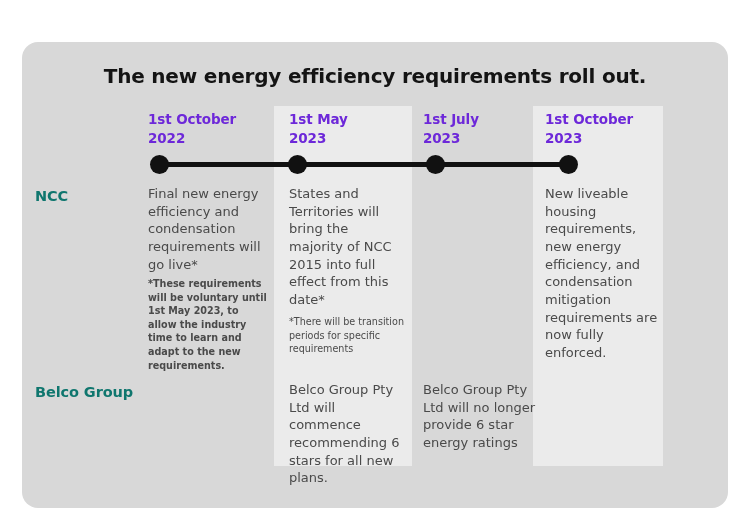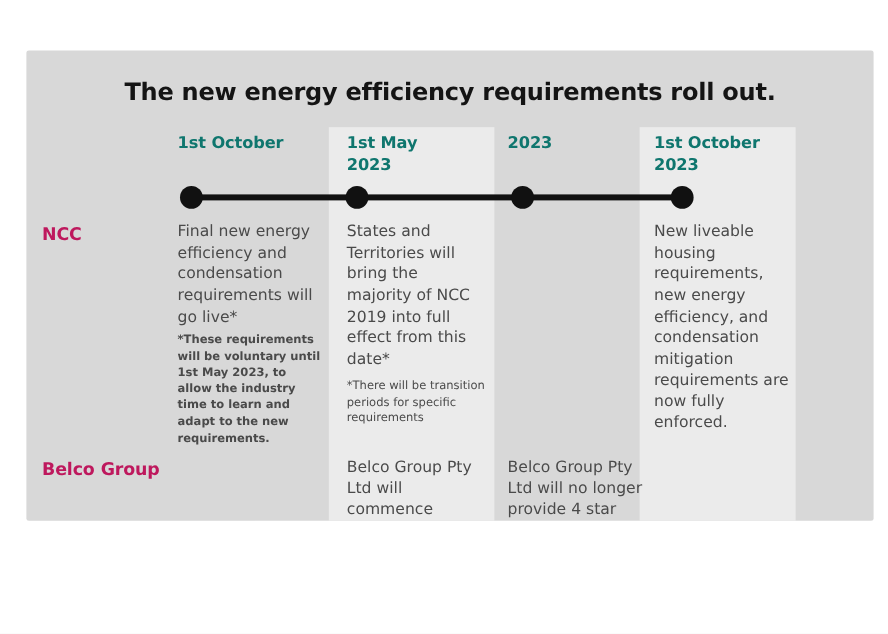--- a/index.html
+++ b/index.html
@@ -18,23 +18,23 @@
     height: 528px;
     background: #ffffff;
   }
 
   
   .card {
     position: absolute;
     left: 22px;
     top: 42px;
     width: 706px;
-    height: 392px;
+    height: 466px;
     background: #d8d8d8;
-    border-radius: 2px;
+    border-radius: 16px;
     overflow: hidden;
   }
 
   
   .band {
     position: absolute;
     top: 64px;          
     height: 360px;
     background: #ebebeb;
   }
@@ -75,34 +75,34 @@
   .dot.d2 { left: 266px; }
   .dot.d3 { left: 404px; }
   .dot.d4 { left: 537px; }
 
   
   .row-label {
     position: absolute;
     left: 13px;
     font-size: 14.5px;
     font-weight: 700;
-    color: #be185d;
+    color: #0f766e;
     letter-spacing: -0.1px;
   }
   .row-label.ncc   { top: 146px; }
   .row-label.belco { top: 342px; text-align: center; }
 
   
   .date-head {
     position: absolute;
     top: 68px;
     width: 130px;
     font-size: 13.5px;
     font-weight: 700;
-    color: #0f766e;
+    color: #6d28d9;
     line-height: 1.42;
     letter-spacing: -0.1px;
   }
   .c1 .date-head, .c1 .body, .c1 .note { left: 126px; }
   .c2 .date-head, .c2 .body, .c2 .note { left: 267px; }
   .c3 .date-head, .c3 .body, .c3 .note { left: 401px; }
   .c4 .date-head, .c4 .body, .c4 .note { left: 523px; }
 
   .date-head .d-day  { display: block; }
   .date-head .d-year { display: block; }
@@ -145,42 +145,44 @@
     <div class="dot d2"></div>
     <div class="dot d3"></div>
     <div class="dot d4"></div>
 
     <div class="row-label ncc">NCC</div>
     <div class="row-label belco">Belco Group</div>
 
     <div class="c1">
       <div class="date-head">
         <span class="d-day">1st October</span>
+        <span class="d-year">2022</span>
       </div>
       <div class="body ncc">Final new energy efficiency and condensation requirements will go live*</div>
       <div class="note n1">*These requirements will be voluntary until 1st May 2023, to allow the industry time to learn and adapt to the new requirements.</div>
 
     </div>
 
     <div class="c2">
       <div class="date-head">
         <span class="d-day">1st May</span>
         <span class="d-year">2023</span>
       </div>
-      <div class="body ncc">States and Territories will bring the majority of NCC 2019 into full effect from this date*</div>
+      <div class="body ncc">States and Territories will bring the majority of NCC 2015 into full effect from this date*</div>
       <div class="note n2">*There will be transition periods for specific requirements</div>
       <div class="body belco">Belco Group Pty Ltd will commence recommending 6 stars for all new plans.</div>
     </div>
 
     <div class="c3">
       <div class="date-head">
+        <span class="d-day">1st July</span>
         <span class="d-year">2023</span>
       </div>
 
-      <div class="body belco">Belco Group Pty Ltd will no longer provide 4 star energy ratings</div>
+      <div class="body belco">Belco Group Pty Ltd will no longer provide 6 star energy ratings</div>
     </div>
 
     <div class="c4">
       <div class="date-head">
         <span class="d-day">1st October</span>
         <span class="d-year">2023</span>
       </div>
       <div class="body ncc">New liveable housing requirements, new energy efficiency, and condensation mitigation requirements are now fully enforced.</div>
 
     </div>

